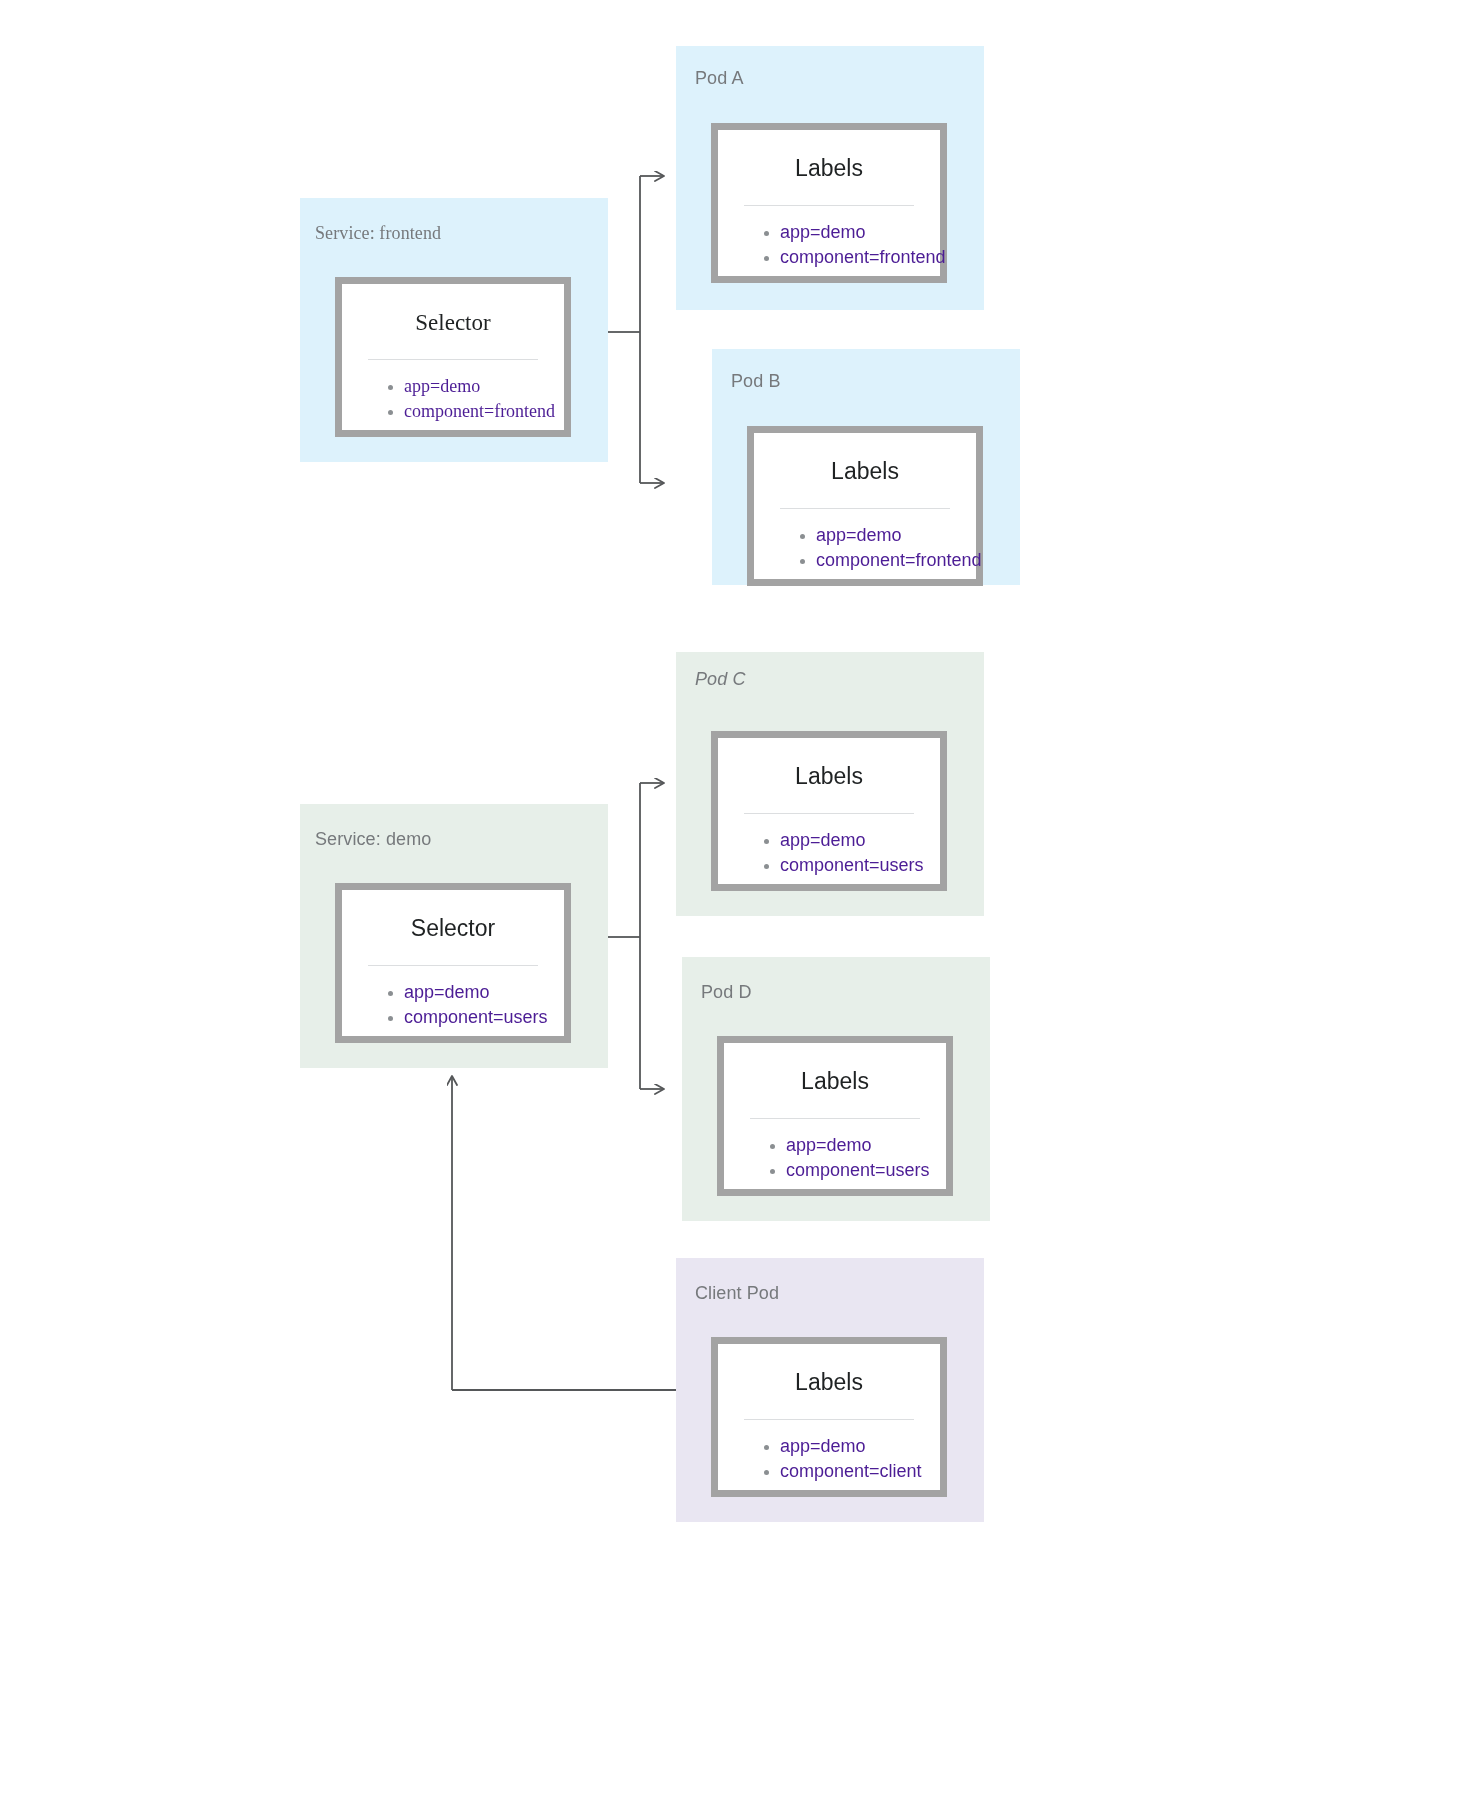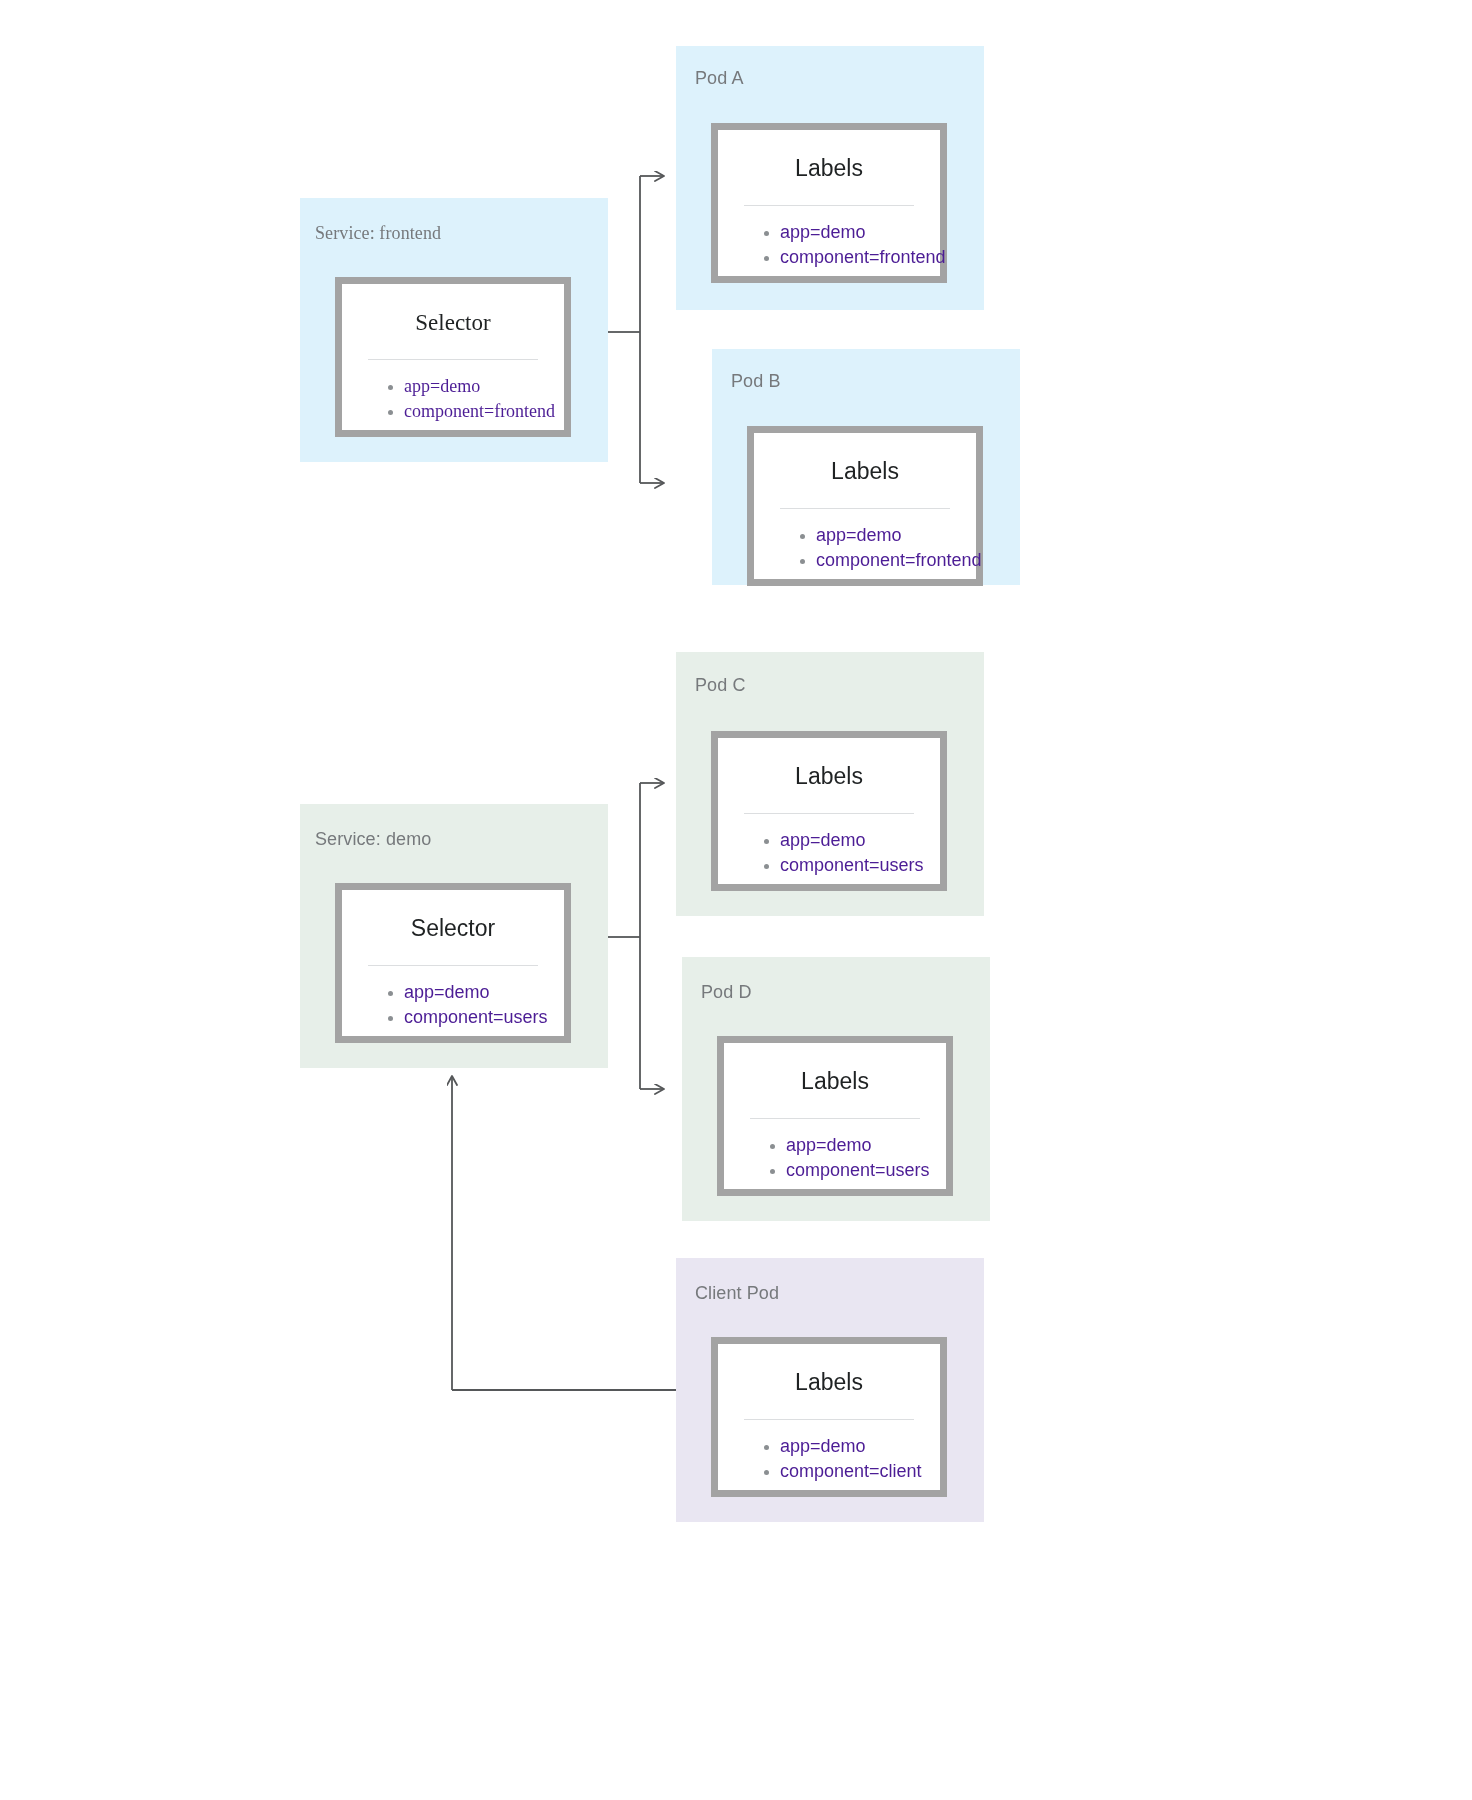--- a/index.html
+++ b/index.html
@@ -102,21 +102,21 @@
       <div class="card-title">Selector</div>
       <div class="card-rule"></div>
       <ul class="card-list">
         <li>app=demo</li>
         <li>component=frontend</li>
       </ul>
     </div>
   </div>
 
   <div class="group" style="left:676px;top:652px;width:308px;height:264px;background:#e7efe9;">
-    <div class="group-title" style="left:19px;top:23px;">Pod C</div>
+    <div class="group-title" style="left:19px;top:17px;font-style:italic;">Pod C</div>
     <div class="card" style="left:35px;top:79px;width:236px;height:160px;">
       <div class="card-title">Labels</div>
       <div class="card-rule"></div>
       <ul class="card-list">
         <li>app=demo</li>
         <li>component=users</li>
       </ul>
     </div>
   </div>
 

